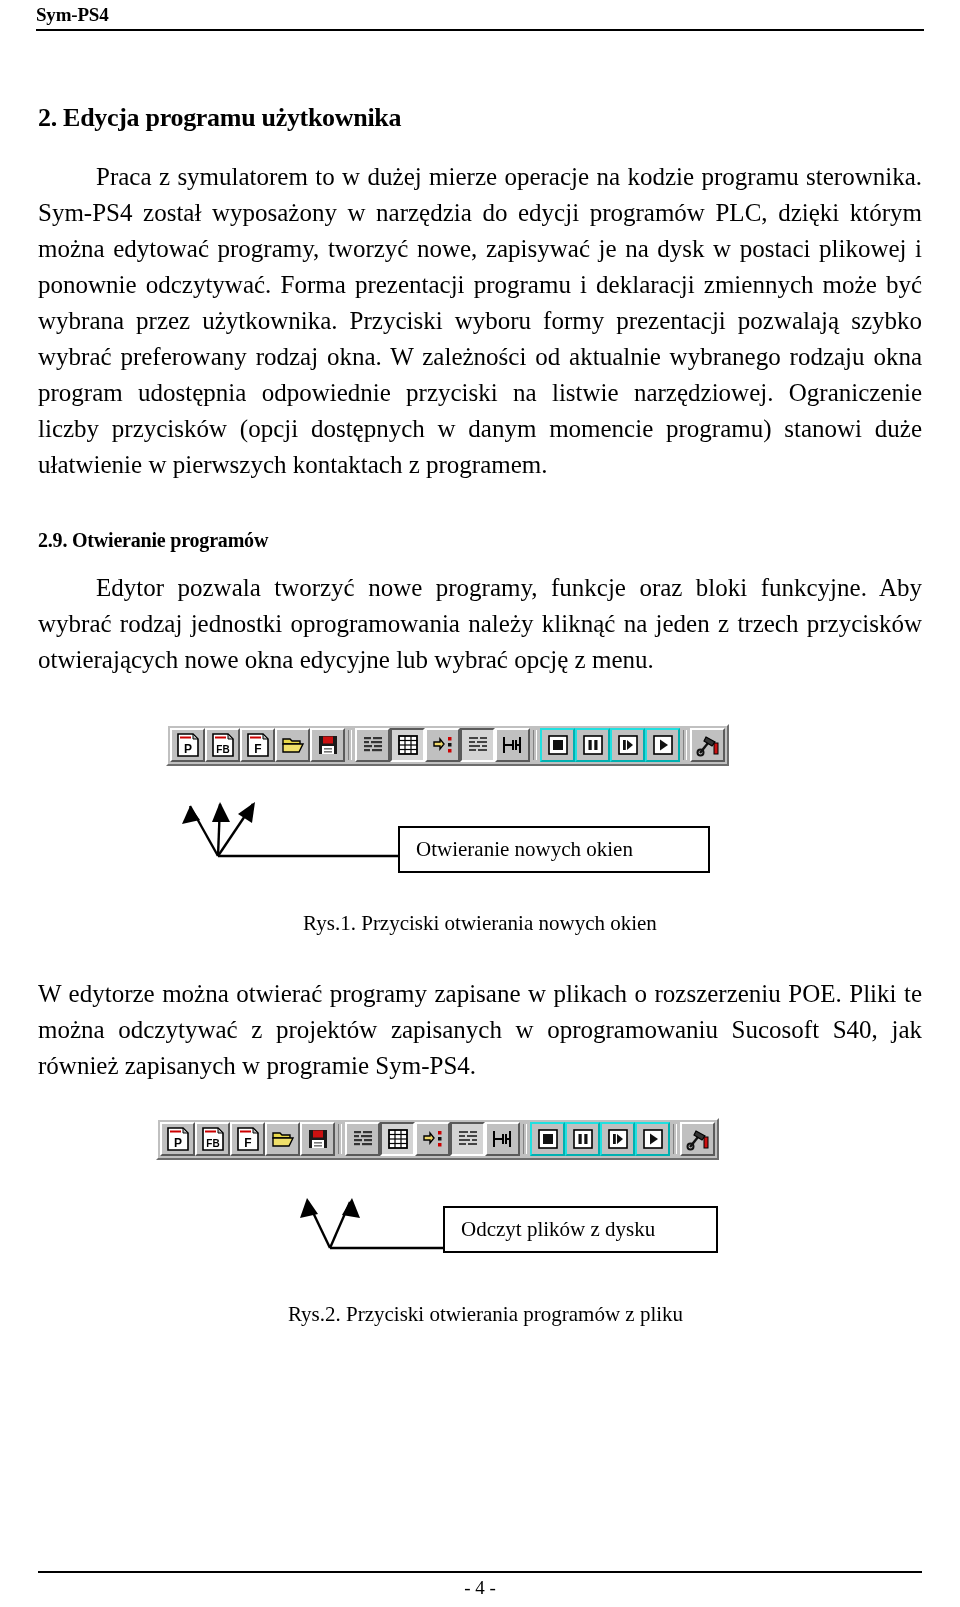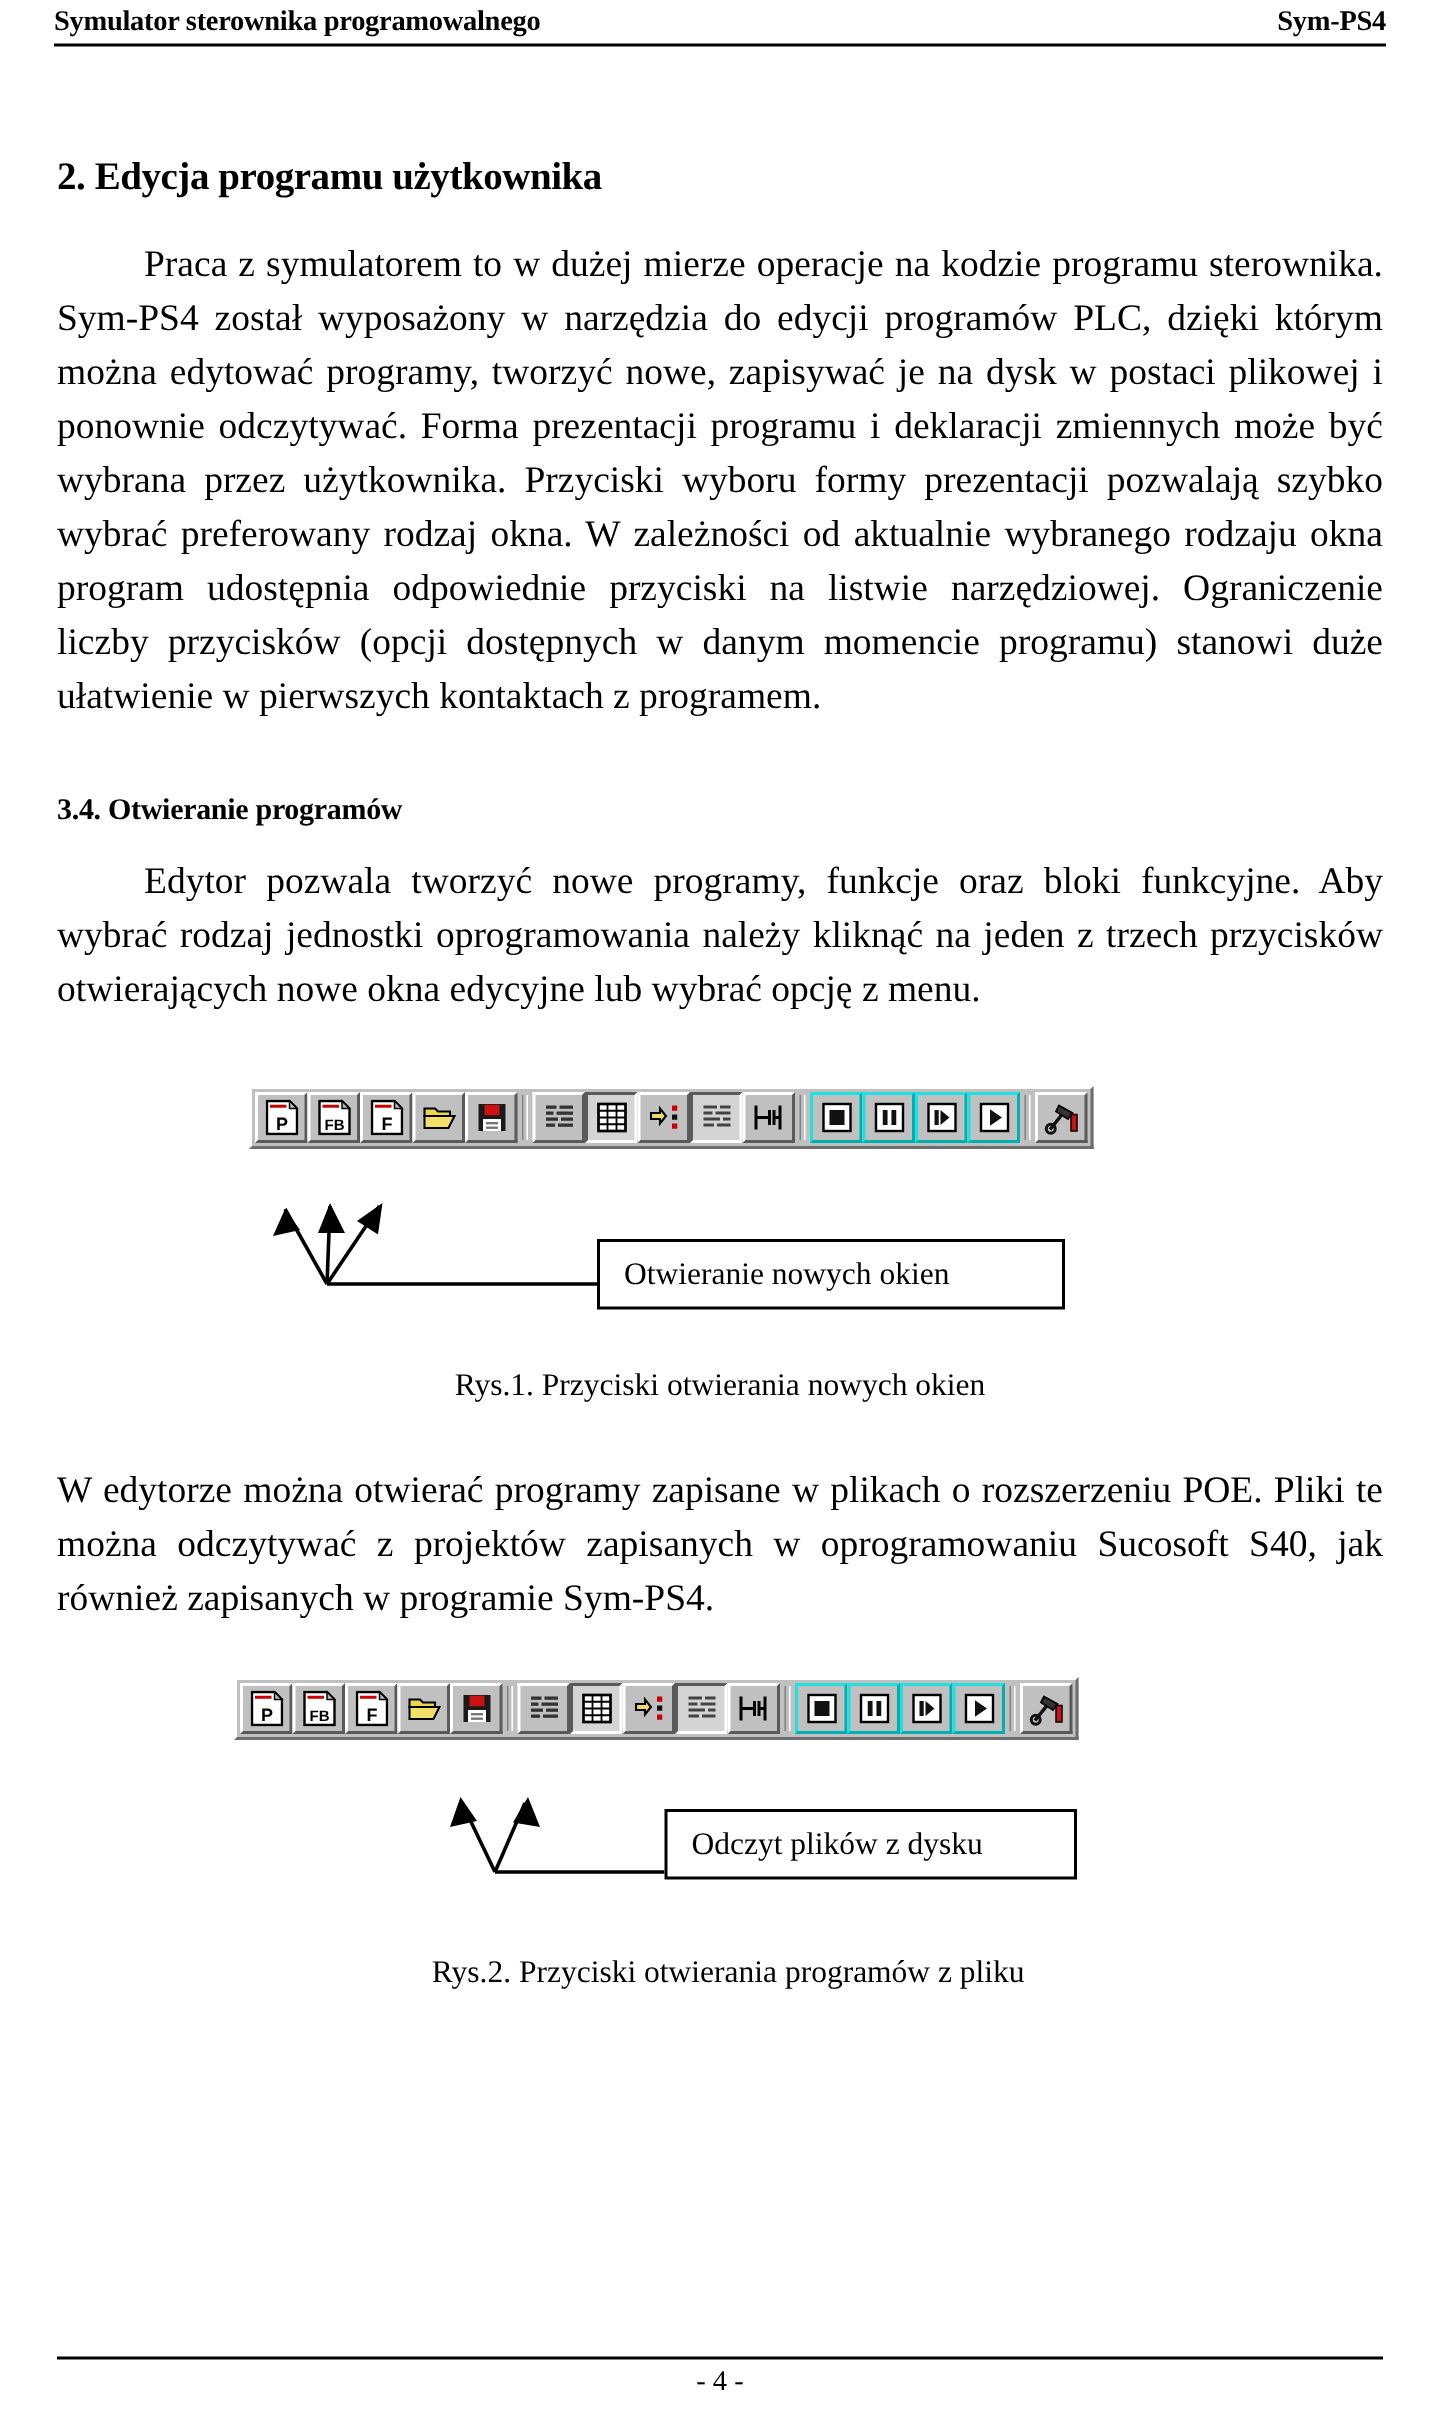--- a/index.html
+++ b/index.html
@@ -146,33 +146,32 @@
     font-size: 19px;
     padding-top: 4px;
   }
 </style>
 </head>
 <body>
 
 <div class="page">
 
   <div class="doc-header">
-    <span class="left">Symulator sterownika programowalnego</span>
     <span class="right">Sym-PS4</span>
   </div>
 
   <h1 class="sec-title">2. Edycja programu użytkownika</h1>
 
   <div class="gap-26"></div>
 
   <p class="body indent">Praca z symulatorem to w dużej mierze operacje na kodzie programu sterownika. Sym-PS4 został wyposażony w narzędzia do edycji programów PLC, dzięki którym można edytować programy, tworzyć nowe, zapisywać je na dysk w postaci plikowej i ponownie odczytywać. Forma prezentacji programu i deklaracji zmiennych może być wybrana przez użytkownika. Przyciski wyboru formy prezentacji pozwalają szybko wybrać preferowany rodzaj okna. W zależności od aktualnie wybranego rodzaju okna program udostępnia odpowiednie przyciski na listwie narzędziowej. Ograniczenie liczby przycisków (opcji dostępnych w danym momencie programu) stanowi duże ułatwienie w pierwszych kontaktach z programem.</p>
 
   <div class="gap-46"></div>
 
-  <h2 class="sub-title">3.4. Otwieranie programów</h2>
+  <h2 class="sub-title">2.9. Otwieranie programów</h2>
 
   <div class="gap-18"></div>
 
   <p class="body indent">Edytor pozwala tworzyć nowe programy, funkcje oraz bloki funkcyjne. Aby wybrać rodzaj jednostki oprogramowania należy kliknąć na jeden z trzech przycisków otwierających nowe okna edycyjne lub wybrać opcję z menu.</p>
 
   <div class="gap-46"></div>
 
   <div class="figure" style="height:218px;">
 
     <div style="position:absolute; left:128px; top:0;">

